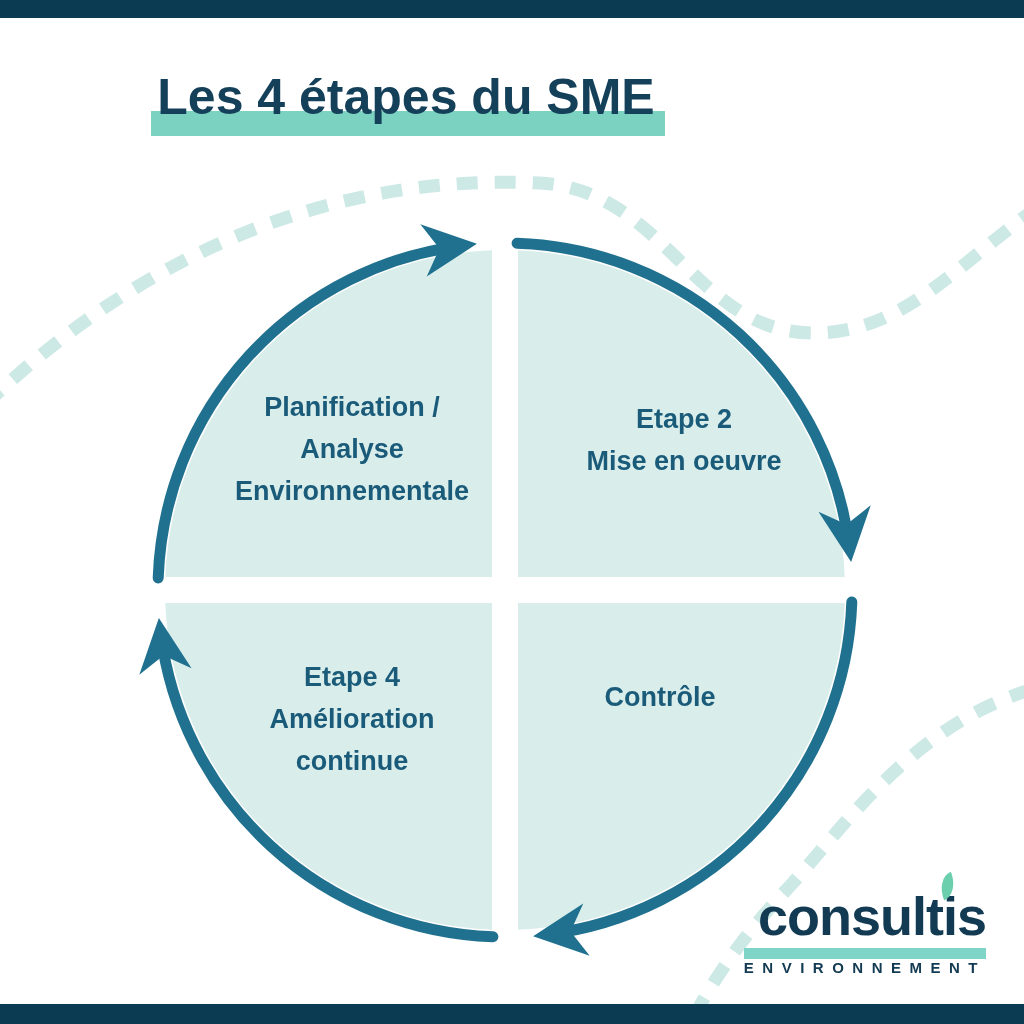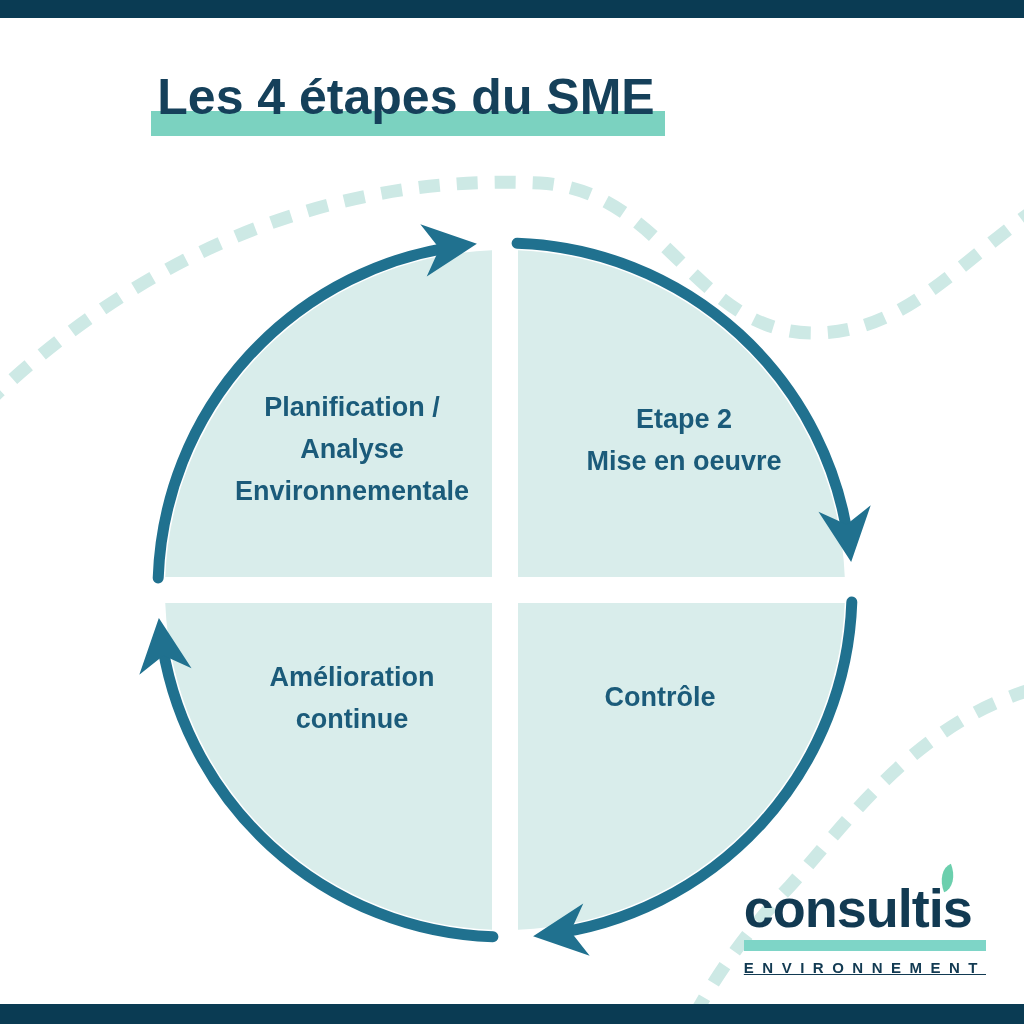--- a/index.html
+++ b/index.html
@@ -81,21 +81,21 @@
   }
   .step-1 { left: 192px; top: 386px; }
   .step-2 { left: 524px; top: 398px; }
   .step-3 { left: 500px; top: 676px; }
   .step-4 { left: 192px; top: 656px; }
 
   .logo {
     position: absolute;
     right: 38px;
     bottom: 47px;
-    text-align: left;
+    text-align: right;
     z-index: 5;
   }
   .brand-row {
     position: relative;
     display: inline-block;
   }
   .brand {
     font-size: 54px;
     font-weight: bold;
     color: #123a52;
@@ -116,23 +116,21 @@
   .brand-bar {
     height: 11px;
     background: #7ed5c7;
     margin-top: 5px;
   }
   .tagline {
     font-size: 15px;
     font-weight: bold;
     color: #123a52;
     letter-spacing: 8.5px;
-    margin-top: 8px;
     white-space: nowrap;
-    text-decoration: underline;
   }
 </style>
 </head>
 <body>
 
 <div class="bar-top"></div>
 
 <svg class="decor-svg" viewBox="0 0 1024 1024">
   <path d="M -15 405 C 140 255 330 173 540 183 C 665 190 695 332 812 333 C 905 334 958 262 1040 206" fill="none" stroke="#cde9e5" stroke-width="13" stroke-dasharray="21 17"></path>
   <path d="M 694 1016 C 726 958 757 921 790 886 C 838 833 902 742 1000 701 C 1014 695 1028 690 1042 687" fill="none" stroke="#cde9e5" stroke-width="13" stroke-dasharray="21 17"></path>
@@ -166,20 +164,21 @@
 Environnementale</div>
 </div>
 <div class="step step-2">
   <div class="step-name">Etape 2</div>
   <div class="step-desc">Mise en oeuvre</div>
 </div>
 <div class="step step-3">
   <div class="step-desc">Contrôle</div>
 </div>
 <div class="step step-4">
+  <div class="step-name">Etape 4</div>
   <div class="step-desc">Amélioration
 continue</div>
 </div>
 
 <div class="logo">
   <div class="brand-row">
     <span class="brand">consultis</span>
     <span class="leaf"></span>
     <div class="brand-bar"></div>
     <div class="tagline">ENVIRONNEMENT</div>

